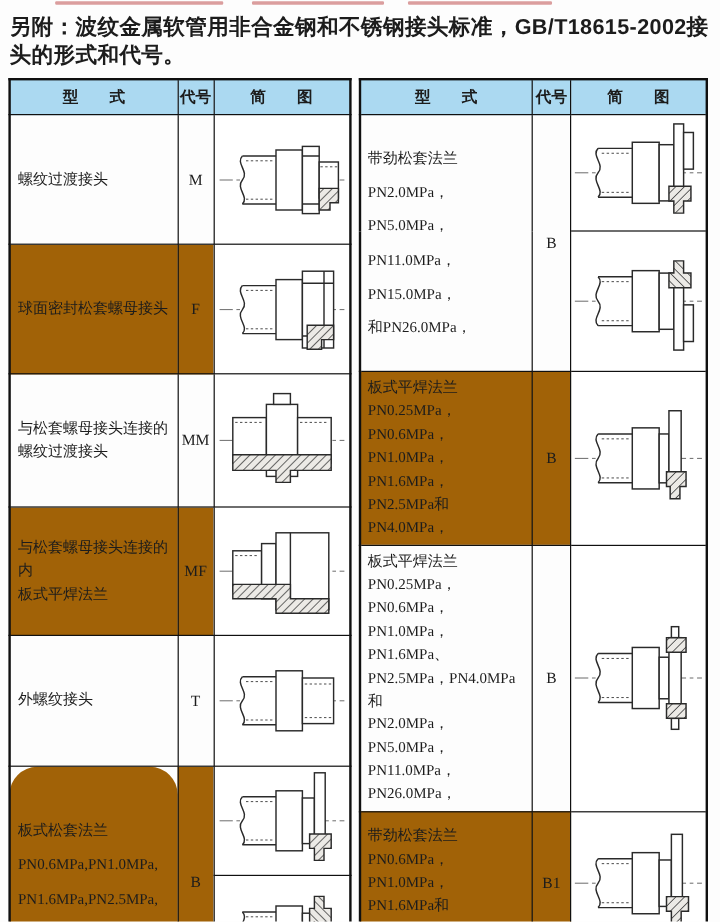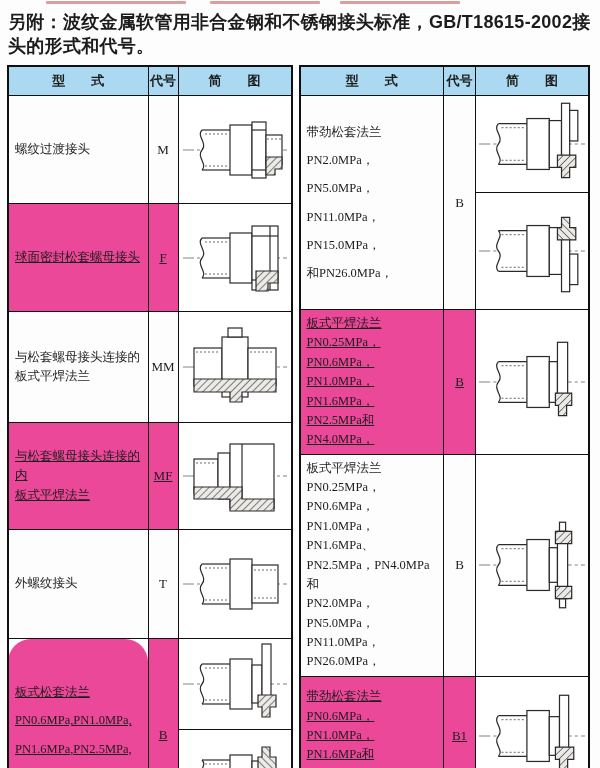--- a/index.html
+++ b/index.html
@@ -21,21 +21,21 @@
     background:#abd9f1;font-weight:bold;font-size:13px;height:28px;
     font-family:"Liberation Serif","DejaVu Serif",serif;
   }
   td.type{
     font-size:12.5px;line-height:1.55;padding:4px 6px;vertical-align:middle;
     white-space:pre-line;text-align:left;
   }
   td.roomy{line-height:2.25;border-radius:23px;}
   td.code{text-align:center;vertical-align:middle;font-size:13px;}
   td.diag{text-align:center;vertical-align:middle;background:#fff;}
-  .hl{background:#ec4899;text-decoration:underline;}
+  .hl{background:#a16207;}
   svg.dg{display:block;margin:0 auto;}
   
   .r99{height:99px}.r102{height:102px}.r98{height:98px}.r100{height:100px}
   .r116{height:116px}.r118{height:118px}.r110{height:110px}.r120{height:120px}
 </style>
 </head>
 <body>
 
 <div class="artifact" style="left:46px;width:140px;"></div>
 <div class="artifact" style="left:210px;width:110px;"></div>
@@ -122,21 +122,21 @@
             <line x1="72" y1="23" x2="98" y2="23"></line>
                 <line x1="72" y1="67" x2="98" y2="67"></line>
             <line x1="90" y1="13" x2="90" y2="77"></line>
             <path d="M76 58 h22 v12 h-10 v8 h-12 z" fill="url(#ht)"></path>
           </g>
         </svg>
       </td>
     </tr>
     <tr>
       <td class="type r102">与松套螺母接头连接的
-板式平焊法兰</td>
+螺纹过渡接头</td>
       <td class="code">MM</td>
       <td class="diag">
         <svg class="dg" width="112" height="90" viewBox="0 0 110 90">
           <use href="#cl"></use>
           <g stroke="#2a2a2a" fill="#fff" stroke-width="1.2">
             <rect x="14" y="26" width="28" height="38"></rect>
             <line x1="16" y1="30" x2="40" y2="30" stroke-dasharray="2 2" stroke-width="0.7"></line>
             <line x1="16" y1="60" x2="40" y2="60" stroke-dasharray="2 2" stroke-width="0.7"></line>
             <rect x="42" y="15" width="26" height="60"></rect>
             <rect x="48" y="6" width="14" height="9"></rect>

